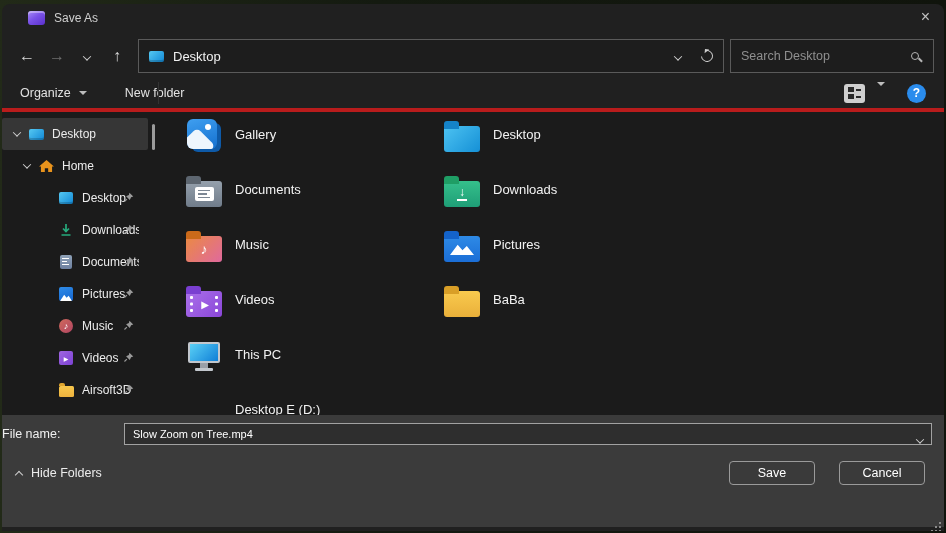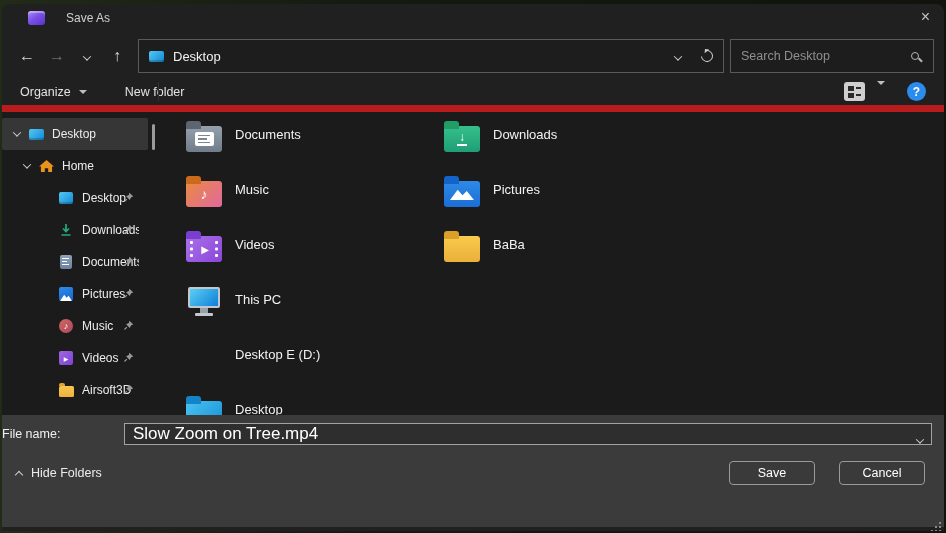--- a/index.html
+++ b/index.html
@@ -4,21 +4,21 @@
 <style>
   * { margin:0; padding:0; box-sizing:border-box; }
   body { font-family:"Liberation Sans", sans-serif; }
   .screen { position:relative; width:946px; height:533px; overflow:hidden;
     background:linear-gradient(90deg,#222a18,#141a10 40%,#10140c);
   }
   .dialog { position:absolute; left:2px; top:4px; width:942px; height:527px;
     background:#202020; border-radius:8px 8px 0 0; overflow:hidden; color:#e8e8e8; }
 
   
-  .titlebar { height:28px; display:flex; align-items:center; padding-left:26px; gap:21px; position:relative; }
+  .titlebar { height:28px; display:flex; align-items:center; padding-left:26px; gap:9px; position:relative; }
   .appicon { width:17px; height:14px; border-radius:3px;
     background:linear-gradient(145deg,#a88cf5 0%,#7a52e8 45%,#5a30cc 100%);
     box-shadow:inset 0 2px 0 rgba(255,255,255,.35); }
   .title-text { font-size:12px; color:#cfcfcf; }
   .close-btn { position:absolute; right:14px; top:3px; font-size:16px; color:#c2c2c2; cursor:default; line-height:20px; }
 
   
   .navrow { display:flex; align-items:center; height:36px; margin:6px 10px 0 10px; }
   .navbtn { width:30px; text-align:center; font-size:16px; color:#d8d8d8; }
   .navbtn.dim { color:#6e6e6e; }
@@ -38,21 +38,21 @@
     display:flex; align-items:center; padding:0 10px; }
   .searchbox input { flex:1; background:transparent; border:0; outline:0; color:#e8e8e8;
     font-size:12.5px; font-family:"Liberation Sans",sans-serif; min-width:0; }
   .searchbox input::placeholder { color:#8f8f8f; }
   .mag { width:8px; height:8px; border:1.6px solid #b5b5b5; border-radius:50%; position:relative; flex:none; margin-right:4px; }
   .mag::after { content:""; position:absolute; width:5px; height:1.6px; background:#b5b5b5;
     right:-4.5px; bottom:-1.5px; transform:rotate(45deg); }
 
   
   .toolrow { height:34px; display:flex; align-items:center; padding:0 18px; margin-top:4px;
-    border-bottom:7px solid #b91c1c; position:relative; font-size:12.5px; color:#e2e2e2;text-align:right; }
+    border-bottom:4px solid #b91c1c; position:relative; font-size:12.5px; color:#e2e2e2;text-align:right; }
   .tool-item { display:flex; align-items:center; gap:8px; }
   .tri-down { width:0; height:0; border:4px solid transparent; border-top-color:#bdbdbd; margin-top:4px; }
   .tool-sep { position:absolute; left:156px; top:4px; bottom:4px; width:1px; background:#333; }
   .newfolder { margin-left:38px; }
   .tool-right { margin-left:auto; display:flex; align-items:center; gap:12px; }
   .viewicon { width:21px; height:19px; background:#cfcfcf; border-radius:3px; padding:3.5px 4px;
     display:grid; grid-template-columns:6px 5px; grid-template-rows:5px 5px; gap:2px; }
   .viewicon span.sq { background:#2a2a2a; }
   .viewicon span.ln { background:#2a2a2a; height:2px; margin-top:1.5px; }
   .help { width:19px; height:19px; border-radius:50%; background:#2a8ced; color:#fff;
@@ -128,21 +128,21 @@
   .pc-stand { position:absolute; left:14px; top:25px; width:8px; height:5px; background:#9aa0a8; }
   .pc-base { position:absolute; left:9px; top:30px; width:18px; height:3px; background:#c2c7cd; border-radius:1px; }
   .drive { width:34px; height:24px; margin-top:8px; border-radius:3px; background:linear-gradient(#b9bdc2,#8d9298); }
 
   
   .footer { height:112px; background:#3b3b3b; padding-top:8px; position:relative; }
   .frow { display:flex; align-items:center; margin:0 12px 5px 0; }
   .f-label { width:122px; text-align:left; padding-right:9px; font-size:12.5px; color:#f0f0f0; flex:none; }
   .fieldwrap { flex:1; position:relative; height:22px; }
   .fieldwrap input, .fakeselect { width:100%; height:22px; background:#2e2e2e; border:1px solid #a2a2a2;
-    color:#fff; font-size:17px; font-family:"Liberation Sans",sans-serif; padding:0 24px 0 8px; outline:none;
+    color:#fff; font-size:11px; font-family:"Liberation Sans",sans-serif; padding:0 24px 0 8px; outline:none;
     display:flex; align-items:center; white-space:nowrap; overflow:hidden; }
   .field-chev { position:absolute; right:9px; top:7px; }
   .bottomrow { display:flex; align-items:center; margin-top:16px; padding:0 19px 0 14px; }
   .hidefolders { display:flex; align-items:center; gap:9px; font-size:12.5px; color:#ececec; }
   .btns { margin-left:auto; display:flex; gap:24px; }
   .btn { width:86px; height:24px; background:#3a3a3a; border:1px solid #9a9a9a; border-radius:4px;
     color:#fff; font-size:12.5px; display:flex; align-items:center; justify-content:center; }
   .grip { position:absolute; right:3px; bottom:3px; width:2px; height:2px; background:#8a8a8a;
     box-shadow:-4px 4px 0 #8a8a8a, 0 4px 0 #8a8a8a, -8px 8px 0 #8a8a8a, -4px 8px 0 #8a8a8a, 0 8px 0 #8a8a8a; }
 </style>
@@ -320,20 +320,30 @@
                 <path stroke="#9a9a9a" stroke-width="1.3" d="M4.2 7.8 1.6 10.4"></path>
               </svg>
           </span>
         </div>
       </div>
 
       <div class="files">
 
         <div class="fitem">
           <span class="ic">
+            <span class="gal-back"></span>
+            <span class="gal-front">
+                <span class="gal-dot"></span>
+                <span class="gal-mtn"></span>
+              </span>
+          </span>
+          <span class="f-lbl">Gallery</span>
+        </div>
+        <div class="fitem">
+          <span class="ic">
             <span class="lfold f-documents">
                 <span class="g-doc">
                   <span style="width:12px"></span>
                   <span style="width:9px"></span>
                   <span style="width:12px"></span>
                 </span>
               </span>
           </span>
           <span class="f-lbl">Documents</span>
         </div>

